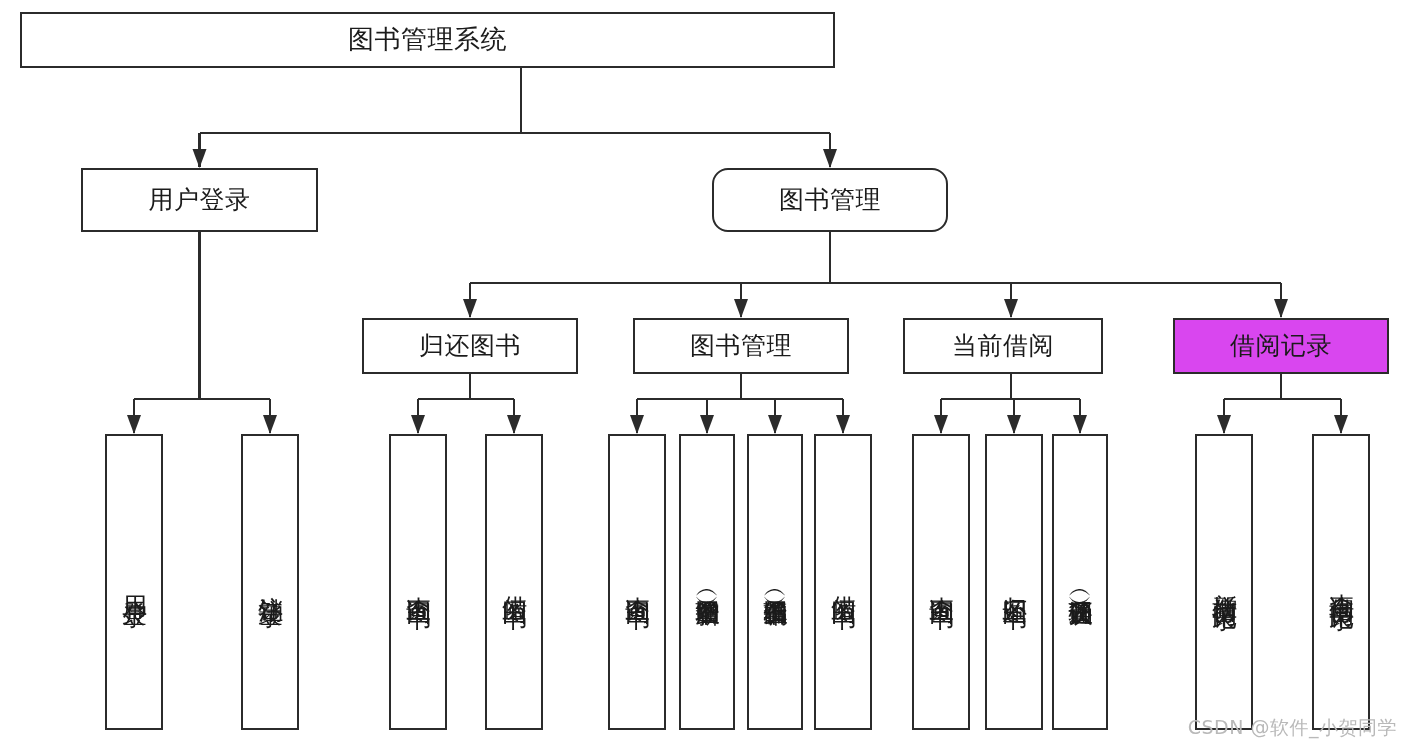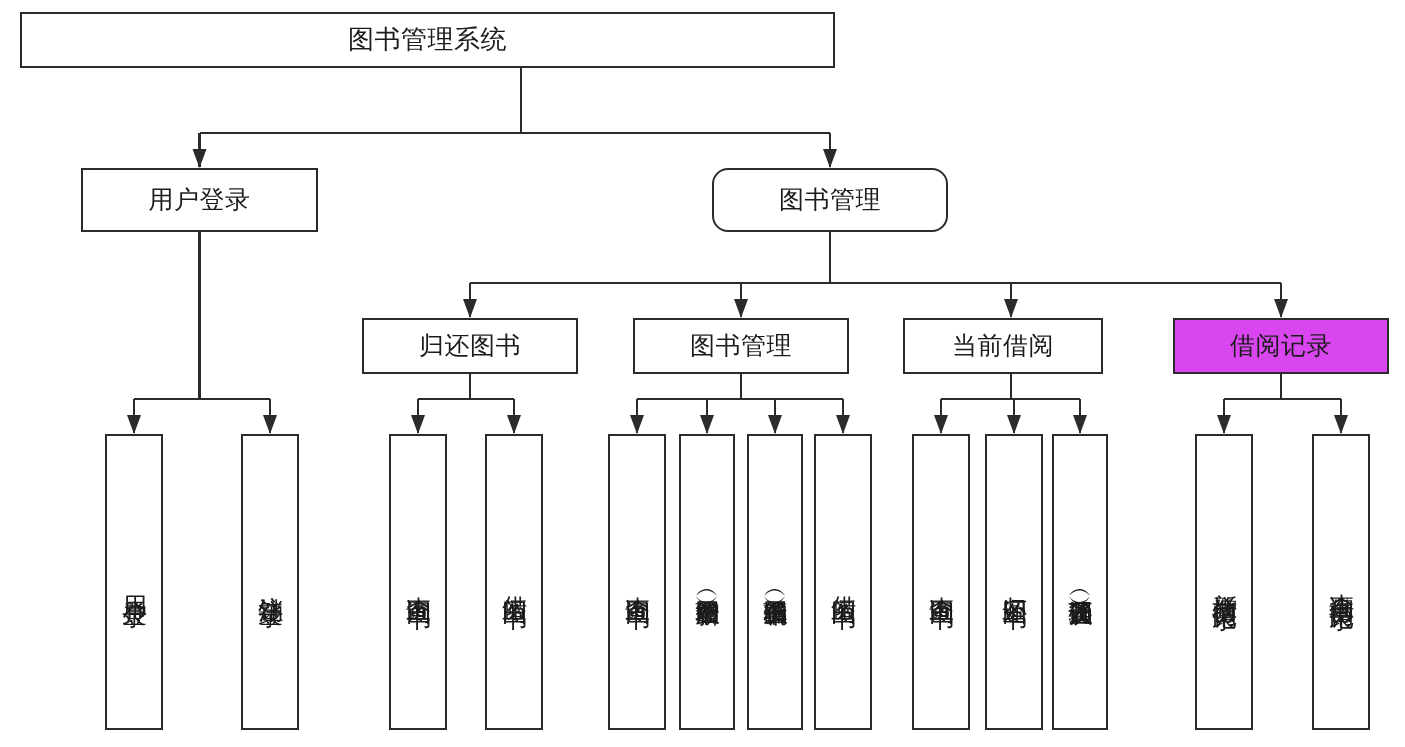--- a/index.html
+++ b/index.html
@@ -196,13 +196,14 @@
         <span class="node-label">确认归还（管理员）</span>
       </div>
       <div class="node vert" style="left: 1195px; top: 434px; width: 58px; height: 296px; border-color: rgb(43, 43, 43); background: rgb(255, 255, 255);">
         <span class="node-label">新增借阅记录</span>
       </div>
       <div class="node vert" style="left: 1312px; top: 434px; width: 58px; height: 296px; border-color: rgb(43, 43, 43); background: rgb(255, 255, 255);">
         <span class="node-label">查询借阅记录</span>
       </div>
     </div>
 
+  <div class="watermark">CSDN @软件_小贺同学</div>
 </div>
 
 </body></html>

